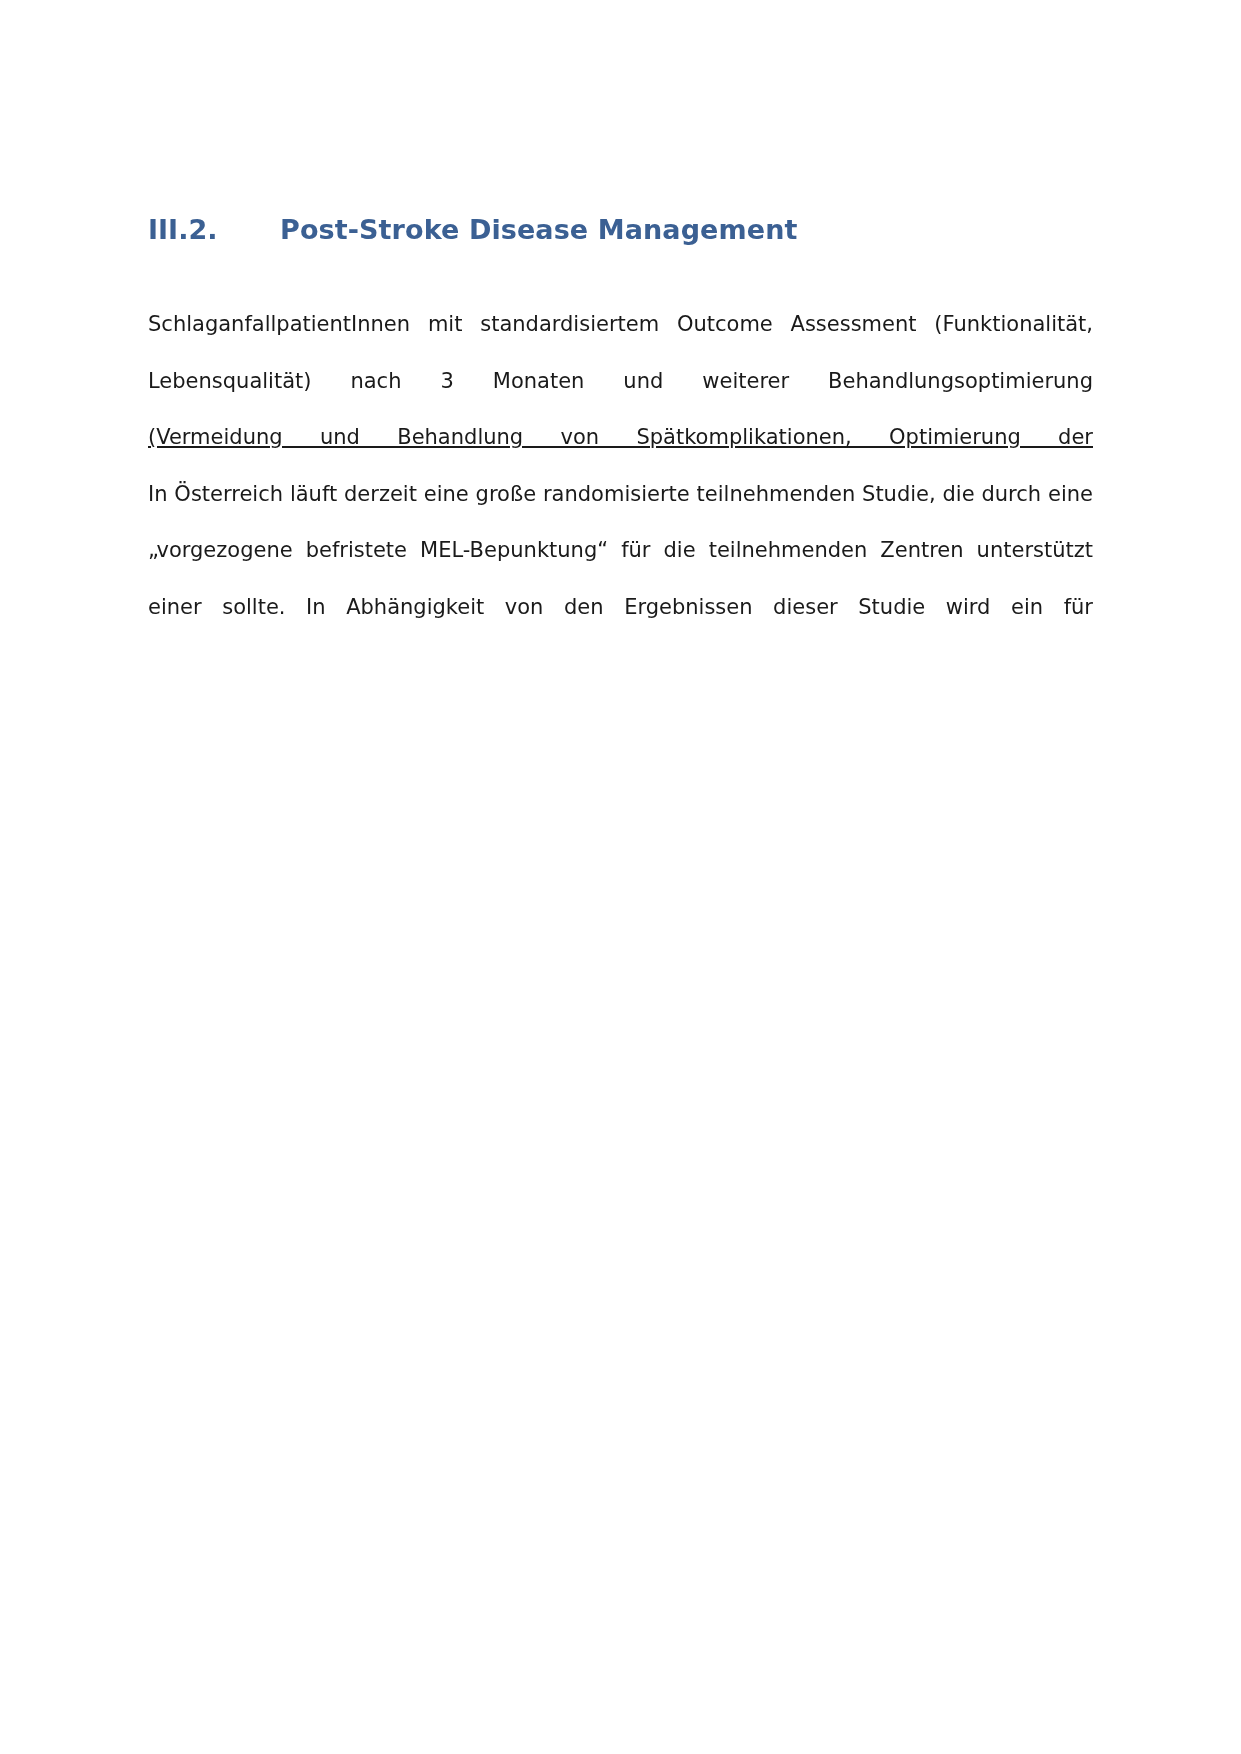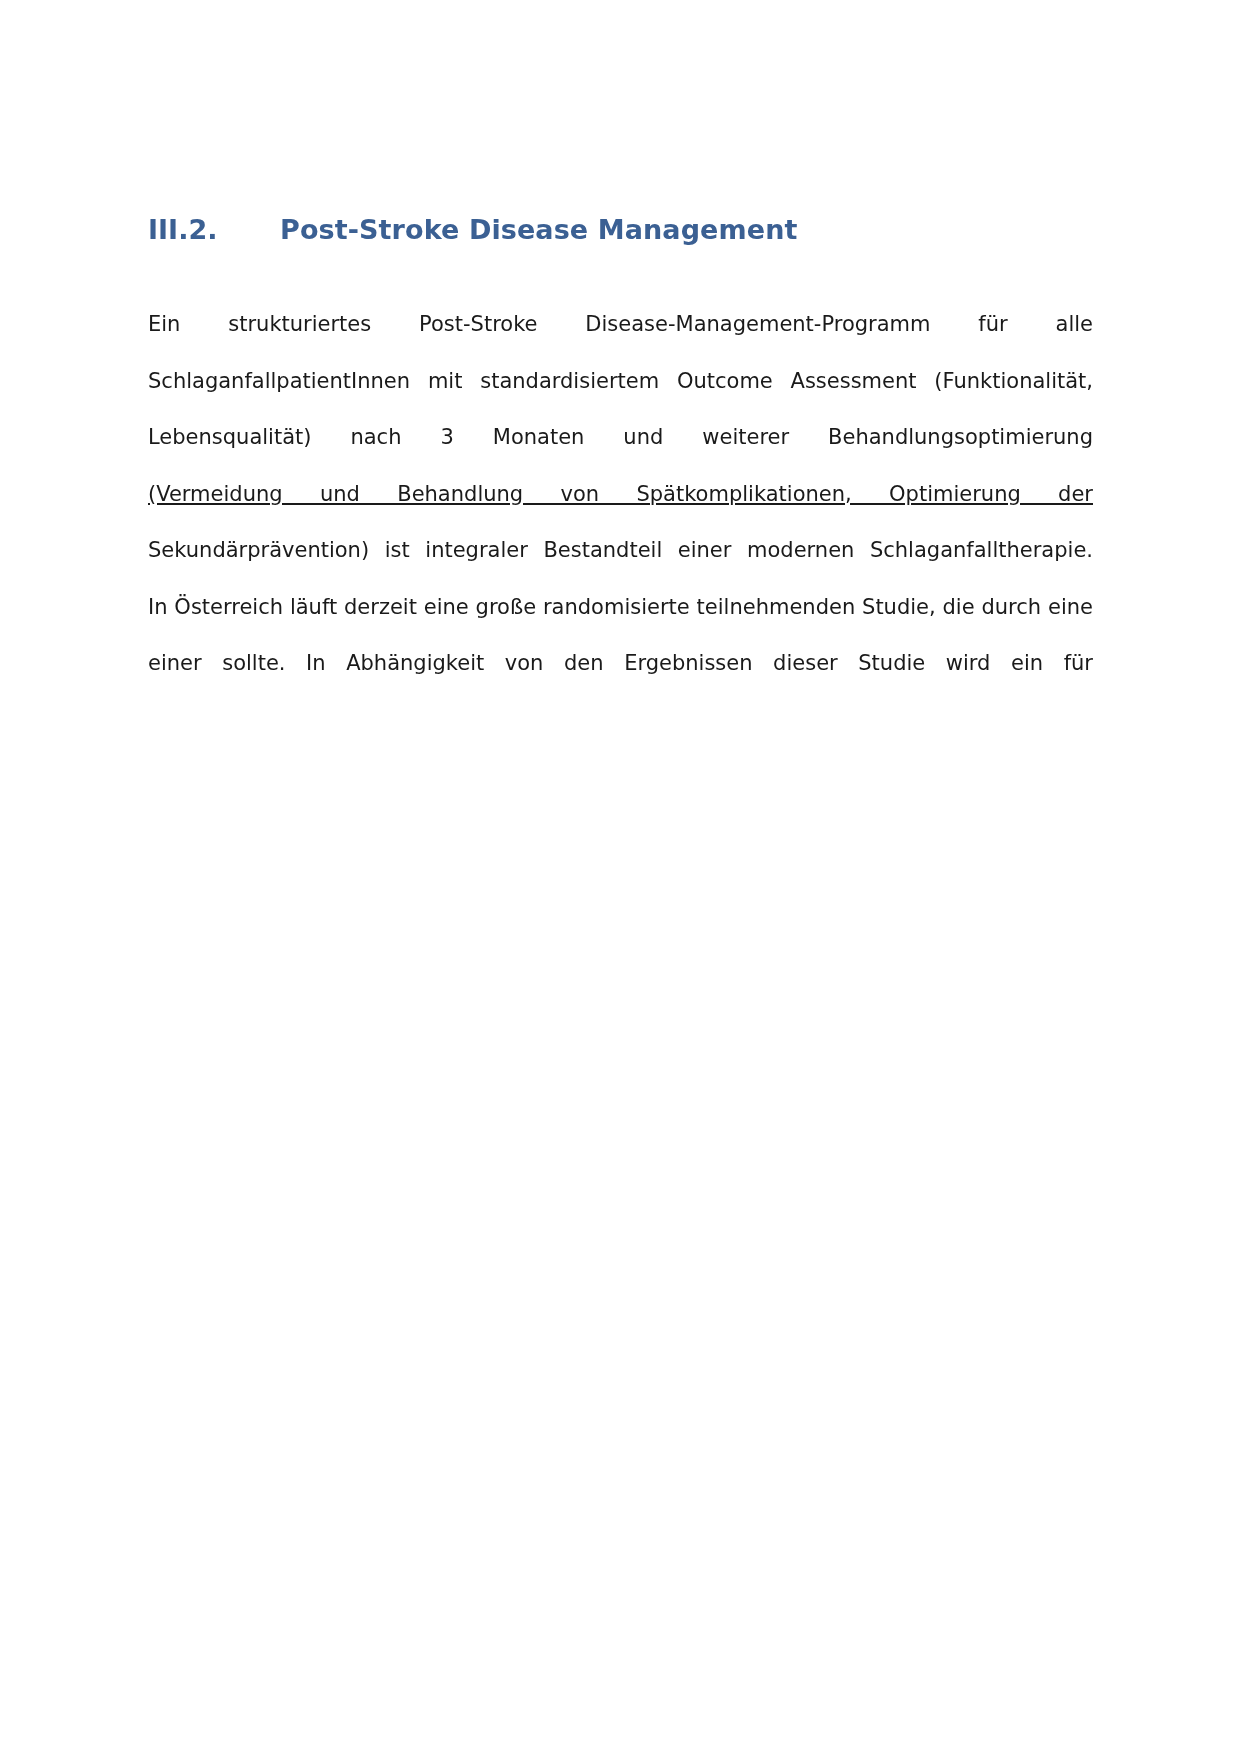--- a/index.html
+++ b/index.html
@@ -69,22 +69,21 @@
 <body>
 
 <div class="page">
 
   <div class="heading">
     <span class="heading-number">III.2.</span>
     <span class="heading-title">Post-Stroke Disease Management</span>
   </div>
 
   <div class="body-text">
-    <span class="line" style="font-size: 21px;">Ein strukturiertes Post-Stroke Disease-Management-Programm für alle</span>
     <span class="line" style="font-size: 21px;">SchlaganfallpatientInnen mit standardisiertem Outcome Assessment (Funktionalität,</span>
     <span class="line" style="font-size: 21px;">Lebensqualität) nach 3 Monaten und weiterer Behandlungsoptimierung</span>
     <span class="line" style="font-size: 21px; text-decoration: underline;">(Vermeidung und Behandlung von Spätkomplikationen, Optimierung der</span>
-    <span class="line" style="font-size: 21px;">Sekundärprävention) ist integraler Bestandteil einer modernen Schlaganfalltherapie.</span>
     <span class="line" style="font-size: 21px;">In Österreich läuft derzeit eine große randomisierte teilnehmenden Studie, die durch eine</span>
+    <span class="line" style="font-size: 21px;">„vorgezogene befristete MEL-Bepunktung“ für die teilnehmenden Zentren unterstützt</span>
     <span class="line" style="font-size: 21px;">einer sollte. In Abhängigkeit von den Ergebnissen dieser Studie wird ein für</span>
   </div>
 
 </div>
 
 </body></html>

